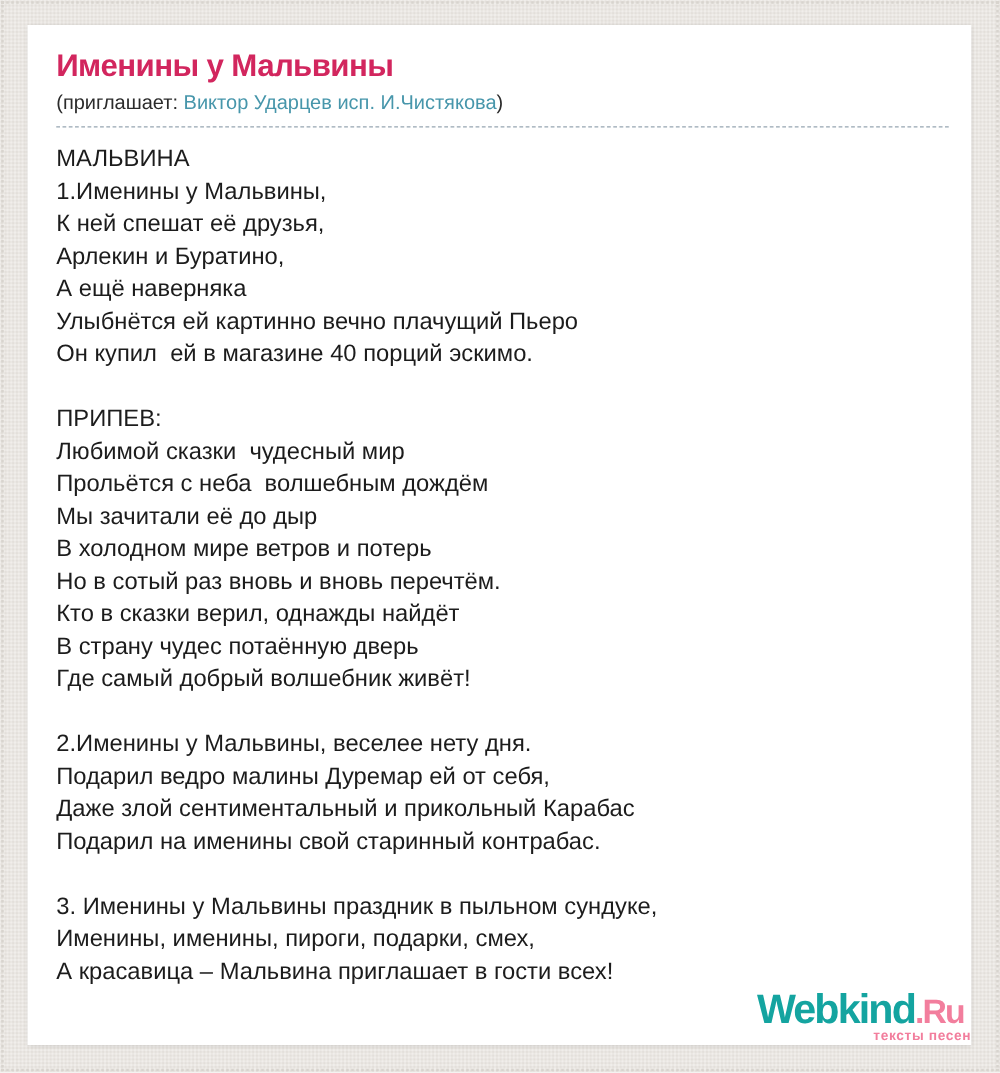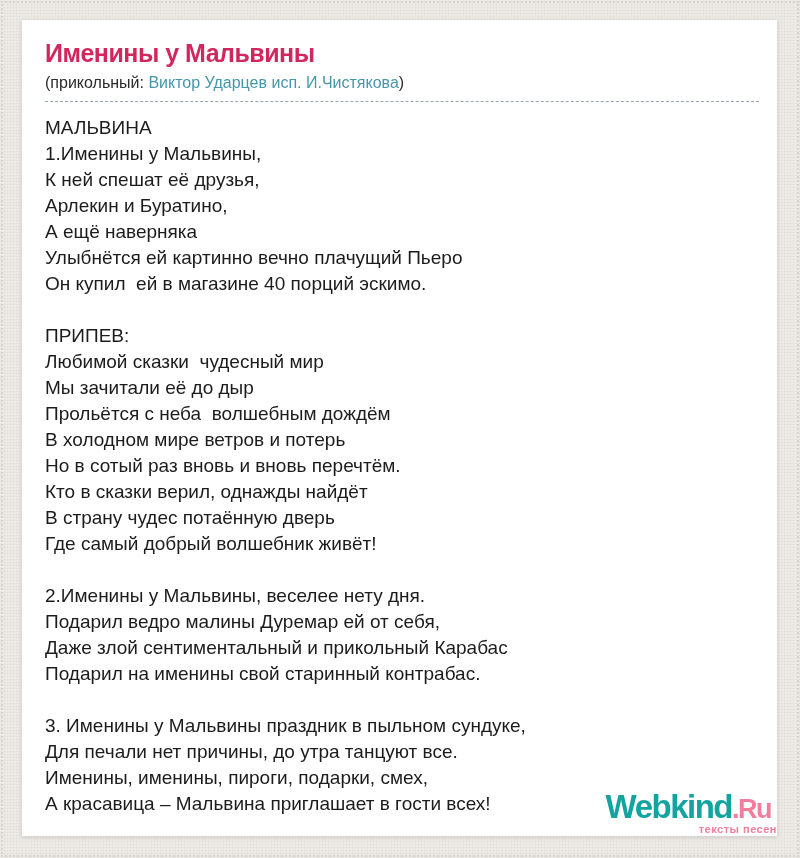--- a/index.html
+++ b/index.html
@@ -87,48 +87,47 @@
 </head>
 <body>
 
 <div class="dotted-frame"></div>
 
 <div class="card">
   <div class="card-inner">
 
     <h1 class="page-title">Именины у Мальвины</h1>
 
-    <div class="artist-line"><span>(прикольный: </span><a class="artist-link">Виктор Ударцев исп. И.Чистякова</a><span>)</span></div>
+    <div class="artist-line"><span>(приглашает: </span><a class="artist-link">Виктор Ударцев исп. И.Чистякова</a><span>)</span></div>
 
     <div class="lyrics">
         <div class="lyric-line">МАЛЬВИНА</div>
         <div class="lyric-line">1.Именины у Мальвины,</div>
         <div class="lyric-line">К ней спешат её друзья,</div>
         <div class="lyric-line">Арлекин и Буратино,</div>
         <div class="lyric-line">А ещё наверняка</div>
         <div class="lyric-line">Улыбнётся ей картинно вечно плачущий Пьеро</div>
         <div class="lyric-line">Он купил  ей в магазине 40 порций эскимо.</div>
         <div class="lyric-line"></div>
         <div class="lyric-line">ПРИПЕВ:</div>
         <div class="lyric-line">Любимой сказки  чудесный мир</div>
+        <div class="lyric-line">Прольётся с неба  волшебным дождём</div>
         <div class="lyric-line">Мы зачитали её до дыр</div>
-        <div class="lyric-line">Прольётся с неба  волшебным дождём</div>
         <div class="lyric-line">В холодном мире ветров и потерь</div>
         <div class="lyric-line">Но в сотый раз вновь и вновь перечтём.</div>
         <div class="lyric-line">Кто в сказки верил, однажды найдёт</div>
         <div class="lyric-line">В страну чудес потаённую дверь</div>
         <div class="lyric-line">Где самый добрый волшебник живёт!</div>
         <div class="lyric-line"></div>
         <div class="lyric-line">2.Именины у Мальвины, веселее нету дня.</div>
         <div class="lyric-line">Подарил ведро малины Дуремар ей от себя,</div>
         <div class="lyric-line">Даже злой сентиментальный и прикольный Карабас</div>
         <div class="lyric-line">Подарил на именины свой старинный контрабас.</div>
         <div class="lyric-line"></div>
         <div class="lyric-line">3. Именины у Мальвины праздник в пыльном сундуке,</div>
-        <div class="lyric-line">Для печали нет причины, до утра танцуют все.</div>
         <div class="lyric-line">Именины, именины, пироги, подарки, смех,</div>
         <div class="lyric-line">А красавица – Мальвина приглашает в гости всех!</div>
       </div>
 
     <div class="logo">
       <div class="logo-main"><span class="logo-name">Webkind</span><span class="logo-domain">.Ru</span></div>
       <div class="logo-tagline">тексты песен</div>
     </div>
 
   </div>

